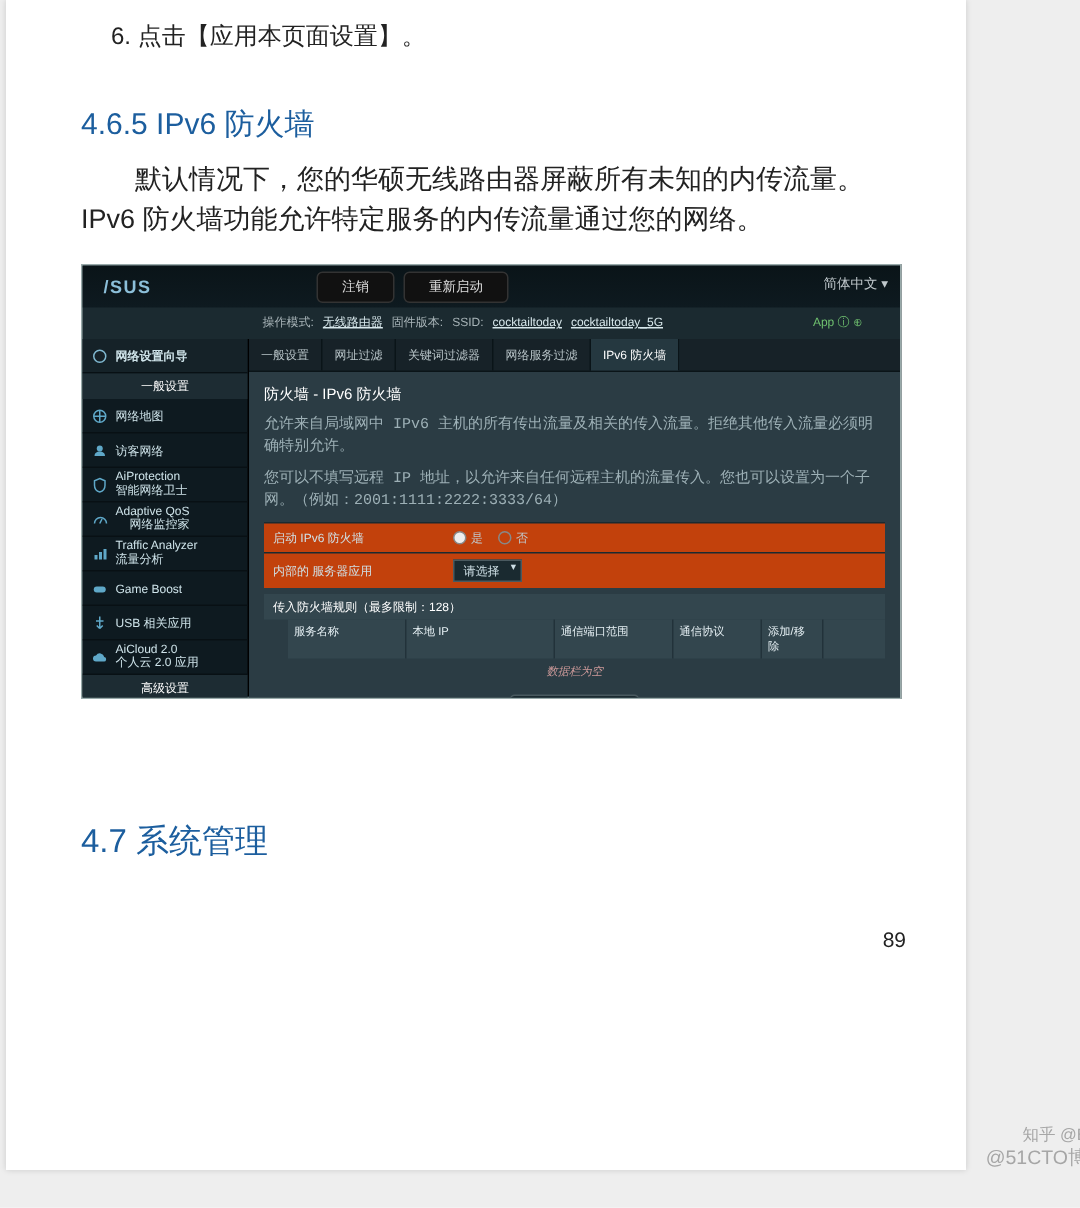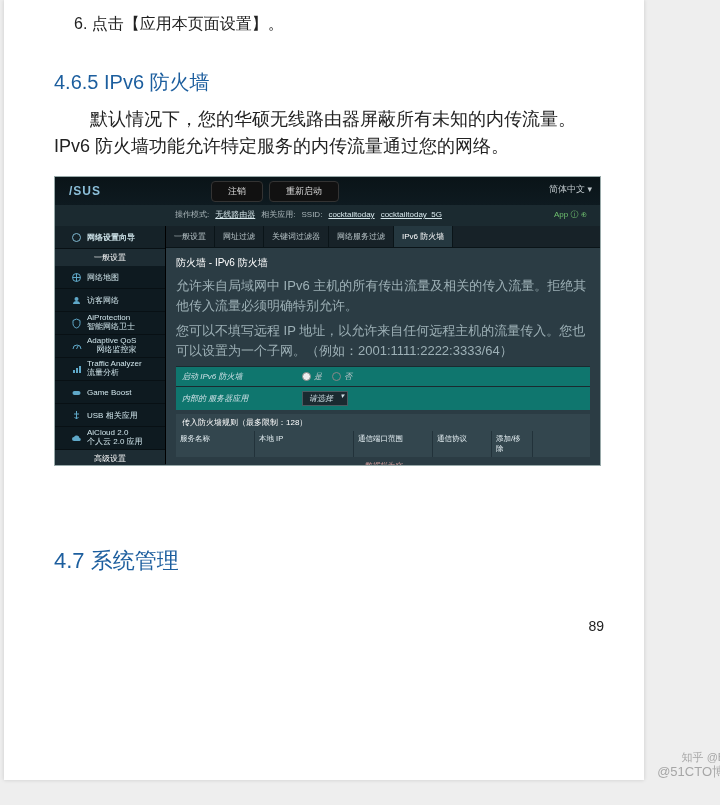--- a/index.html
+++ b/index.html
@@ -82,69 +82,69 @@
     display: flex;
     align-items: center;
     padding: 0 6px;
     gap: 6px;
   }
   .router .logo { color: #8cbfd9; font-weight: bold; font-size: 12px; letter-spacing: 1px; padding: 0 8px; text-align: center; }
   .top-btn { background: #111; border: 1px solid #333; border-radius: 4px; padding: 3px 16px; font-size: 9px; color: #ddd; }
   .top-right { position: absolute; right: 8px; top: 6px; font-size: 9px; }
   .infobar {
     font-size: 8px;
-    padding: 4px 7px 6px 120px;
+    padding: 4px 19px 6px 120px;
     color: #a8b4b8;
     display: flex;
     gap: 6px;
     align-items: center;
   }
   .infobar .u { text-decoration: underline; color: #d8e8ec; }
   .infobar .app { margin-left: auto; color: #6fc06f; font-size: 8px; padding-right: 6px; }
   .router-body { display: flex; height: calc(100% - 50px); }
   .sidebar {
     width: 110px;
     background: #0e1a20;
     border-right: 1px solid #000;
     display: flex;
     flex-direction: column;
   }
   .sb-item {
     display: flex;
     align-items: center;
     gap: 5px;
-    padding: 4px 16px;
+    padding: 4px 6px;
     font-size: 8px;
     color: #cfe4ea;
     border-bottom: 1px solid #081014;
     min-height: 14px;
   }
   .sb-item.head { background: #152228; font-weight: bold; justify-content: flex-start; }
   .sb-sep { background:#1d2c33; color:#fff; text-align:center; padding:3px 0; font-size:8px; }
   .sb-icon { width:11px; height:11px; flex:0 0 11px; display:inline-flex; align-items:center; justify-content:center; }
   .main {
     flex: 1;
     background: #253840;
     display: flex;
     flex-direction: column;
   }
   .tabs { display:flex; background:#172228; border-bottom:1px solid #0a1418; }
   .tab { padding:5px 8px; font-size:8px; color:#b8c4c8; border-right:1px solid #0a1418; }
   .tab.active { background:#253840; color:#fff; }
   .panel { padding: 8px 10px; flex:1; background:#2b3c44; }
   .panel-title { color:#fff; font-size:10px; margin-bottom:6px; }
-  .helptext { font-size:13px; color:#9db0b6; line-height:1.5; margin-bottom:6px; }
+  .helptext { font-size:10px; color:#9db0b6; line-height:1.5; margin-bottom:6px;font-family:Liberation Mono, monospace; }
   .subhead { background:#33464e; color:#fff; padding:3px 6px; font-size:8px; margin-top:4px; }
-  .form-row { display:flex; align-items:center; background:#0f766e; border-top:1px solid #1a2a30; padding:4px 6px; font-size:8px;font-style:italic; }
+  .form-row { display:flex; align-items:center; background:#c2410c; border-top:1px solid #1a2a30; padding:4px 6px; font-size:8px; }
   .form-row .lbl { width:120px; color:#cfe0e6; }
   .radio-dot { width:7px;height:7px;border-radius:50%;border:1px solid #888;display:inline-block;margin-right:3px;vertical-align:middle; }
   .radio-dot.on { background:#eee; }
   .sel { background:#1a2a30;border:1px solid #4a5a60;color:#cfe0e6;font-size:8px;padding:1px 14px 1px 6px;position:relative;display:inline-block; }
   .sel::after { content:"▾"; position:absolute; right:3px; top:0; font-size:7px; }
-  .tbl-head { display:flex; background:#33464e; font-size:7.5px; color:#e6f0f4; }
+  .tbl-head { display:flex; background:#33464e; font-size:7.5px; color:#e6f0f4;margin-left:16px; }
   .tbl-head div { padding:3px 4px; border-right:1px solid #22323a; }
   .tbl-row { display:flex; background:#28383f; }
   .cell-input { background:#1a2a30; border:1px solid #4a5a60; height:12px; margin:2px; }
   .col-name { width:70px; } .col-remote { width:100px; } .col-local { width:90px; } .col-port { width:70px; } .col-proto { width:50px; } .col-act { width:32px; flex:0 0 32px; }
   .add-btn { width:14px;height:14px;border-radius:50%;background:#354850;border:1px solid #6a7a80;color:#cfe0e6;font-size:10px;line-height:12px;text-align:center;margin:1px auto;display:block; }
   .empty-note { text-align:center; font-size:7.5px; color:#c99; padding:4px 0;font-style:italic; }
   .apply-btn { display:block; margin:6px auto 0; background:#1a2a30;border:1px solid #4a5a60;color:#eef6fa;font-size:8px;padding:3px 14px;border-radius:3px; width:fit-content; }
 </style>
 </head>
 <body>
@@ -161,21 +161,21 @@
     <div class="topbar">
       <span class="logo">/SUS</span>
       <span style="flex:0 0 90px"></span>
       <span class="top-btn">注销</span>
       <span class="top-btn">重新启动</span>
       <span class="top-right">简体中文 ▾</span>
     </div>
     <div class="infobar">
       <span>操作模式:</span>
       <span class="u">无线路由器</span>
-      <span>相关应用:</span>
+      <span>固件版本:</span>
       <span>SSID:</span>
       <span class="u">cocktailtoday</span>
       <span class="u">cocktailtoday_5G</span>
       <span class="app">App   ⓘ  ⊕</span>
     </div>
     <div class="router-body">
       <div class="sidebar">
         <div class="sb-item head">
           <span class="sb-icon">
             <svg width="11" height="11" viewBox="0 0 11 11">

